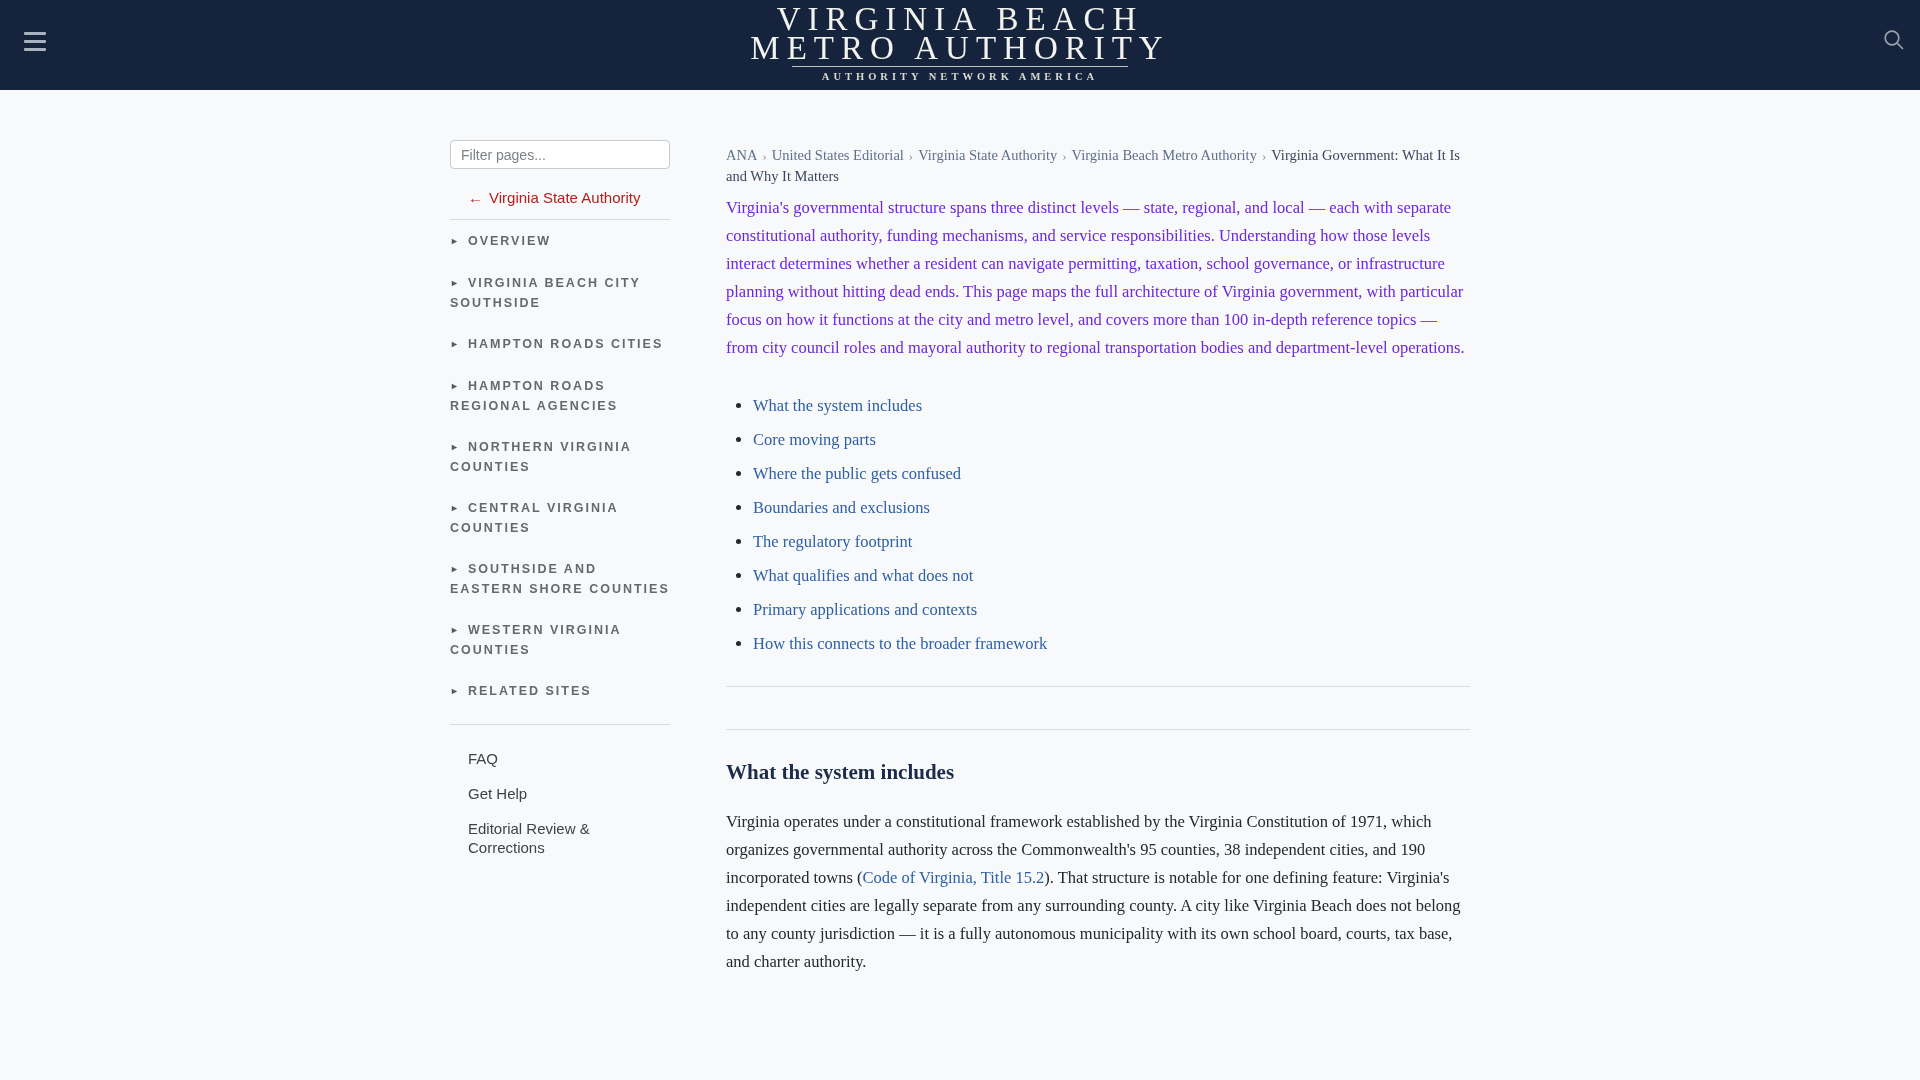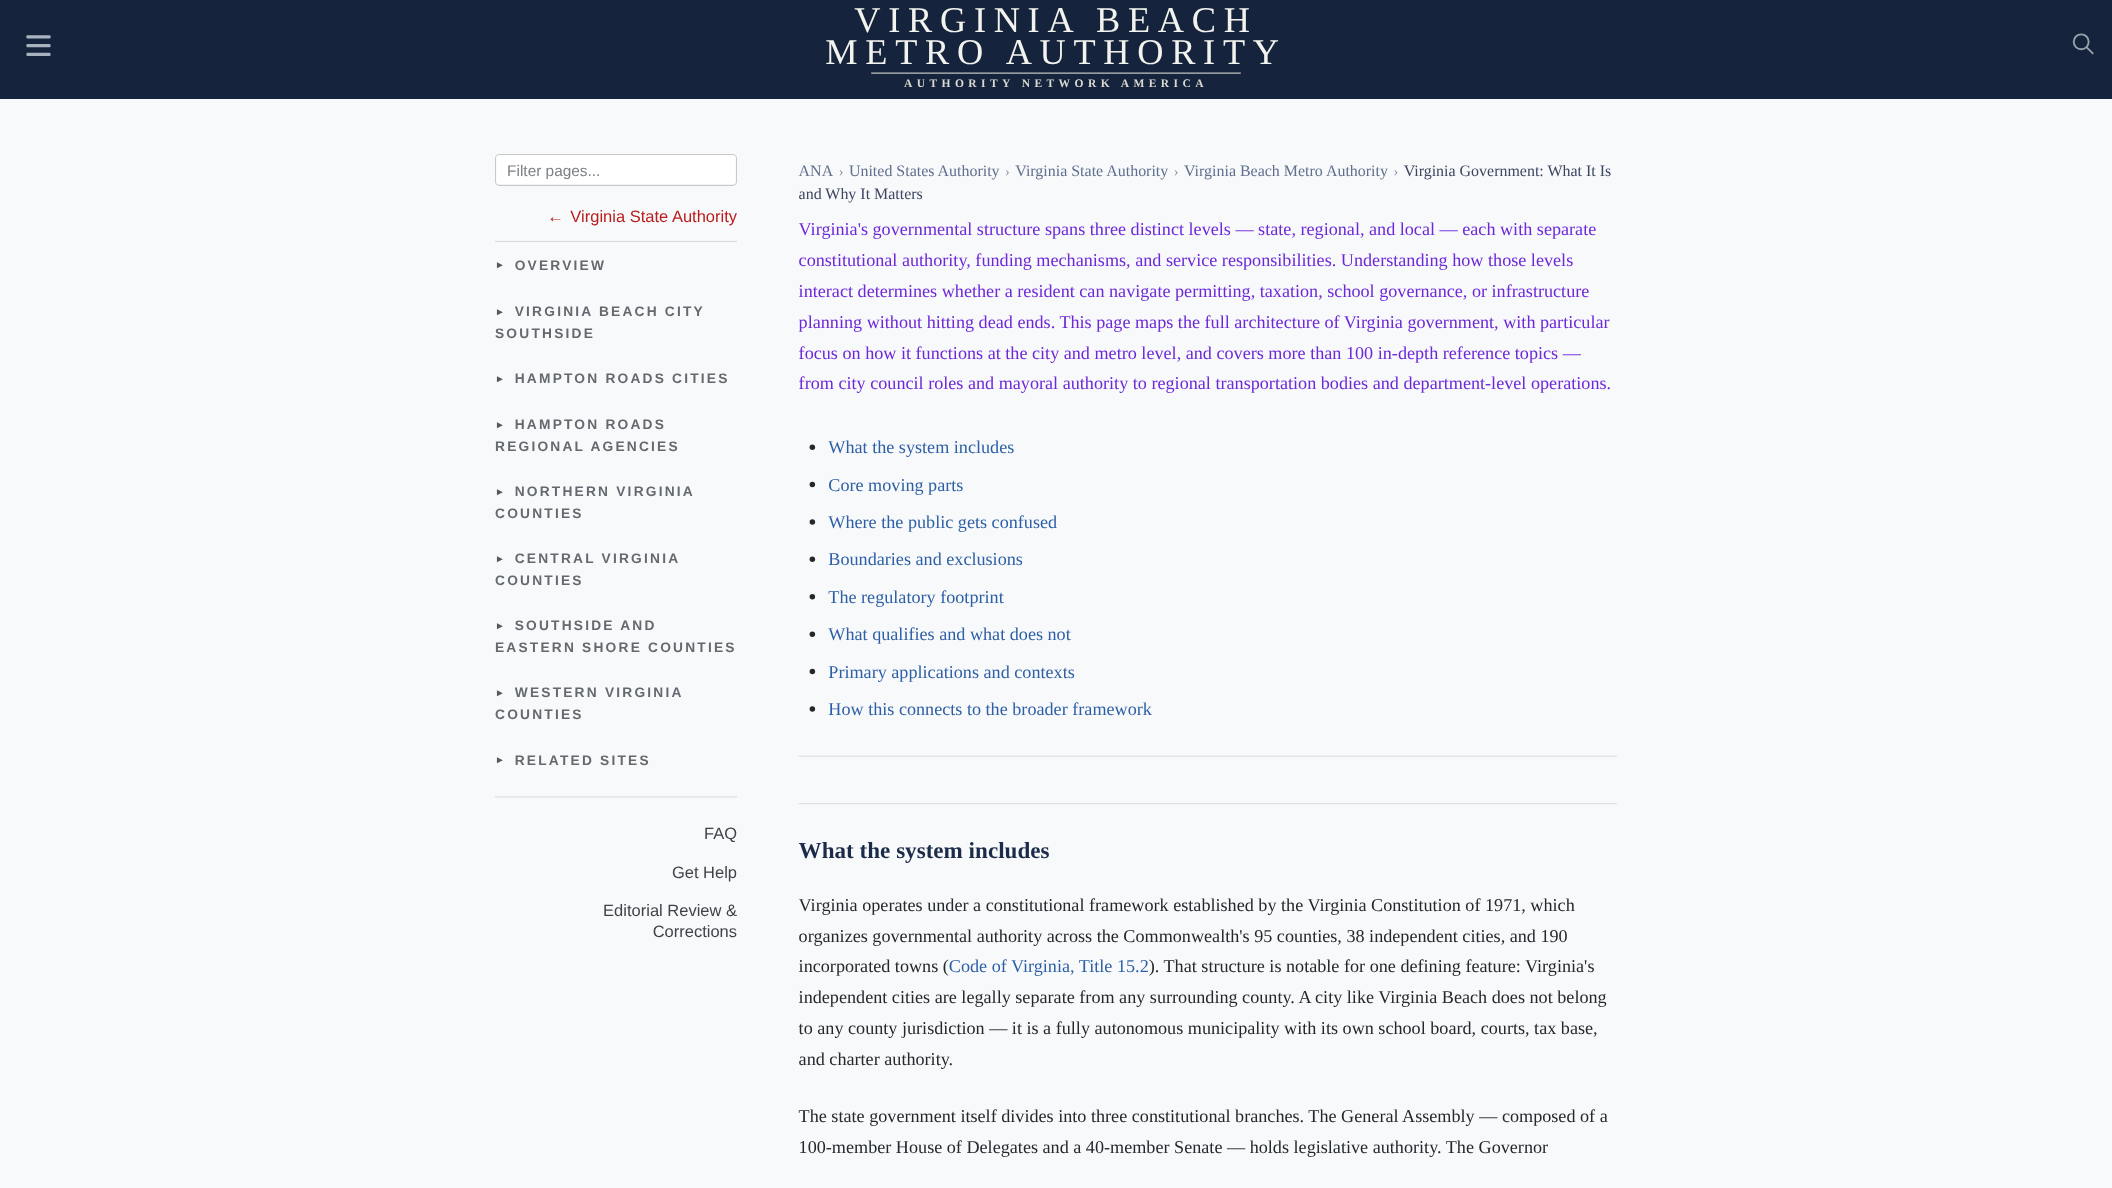--- a/index.html
+++ b/index.html
@@ -1,18 +1,18 @@
 <!DOCTYPE html>
 <html><head>
 <meta charset="utf-8">
 <style>
   * { margin:0; padding:0; box-sizing:border-box; }
   html, body { width:1920px; height:1080px; overflow:hidden; }
   body { background:#f8f9fa; font-family:"Liberation Sans", sans-serif; }
-  a { text-decoration:none;text-align:right; }
+  a { text-decoration:none; }
 
   
   .app-header { position:relative; height:90px; background:#15243c; }
   .hamburger { position:absolute; left:22px; top:30px; background:none; border:none; cursor:pointer;
                display:flex; flex-direction:column; gap:5px; padding:2px; }
   .hamburger i { display:block; width:22px; height:3px; background:#a9b2bf; border-radius:1px; }
   .masthead { position:absolute; left:0; right:0; top:5px; text-align:center;
               font-family:"Liberation Serif", serif; color:#f2f3ee; }
   .masthead-line { font-size:33px; line-height:29px; letter-spacing:7px; font-weight:400; white-space:nowrap; }
   .masthead-rule { width:336px; margin:3px auto 4px auto; border:none; border-top:1px solid rgba(222,224,216,.85); }
@@ -123,21 +123,21 @@
     <div class="sb-footer">
       <a>FAQ</a>
       <a>Get Help</a>
       <a>Editorial Review &amp; Corrections</a>
     </div>
   </aside>
 
   <main class="main">
 
     <nav class="breadcrumb">
-      <a>ANA</a><span class="sep">›</span><a>United States Authority</a><span class="sep">›</span><a>Virginia State Authority</a><span class="sep">›</span><a>Virginia Beach Metro Authority</a><span class="sep">›</span><span class="current">Virginia Government: What It Is and Why It Matters</span>
+      <a>ANA</a><span class="sep">›</span><a>United States Editorial</a><span class="sep">›</span><a>Virginia State Authority</a><span class="sep">›</span><a>Virginia Beach Metro Authority</a><span class="sep">›</span><span class="current">Virginia Government: What It Is and Why It Matters</span>
     </nav>
 
     <p class="intro">Virginia's governmental structure spans three distinct levels — state, regional, and local — each with separate constitutional authority, funding mechanisms, and service responsibilities. Understanding how those levels interact determines whether a resident can navigate permitting, taxation, school governance, or infrastructure planning without hitting dead ends. This page maps the full architecture of Virginia government, with particular focus on how it functions at the city and metro level, and covers more than 100 in-depth reference topics — from city council roles and mayoral authority to regional transportation bodies and department-level operations.</p>
 
     <ul class="toc">
       <li><a>What the system includes</a></li>
       <li><a>Core moving parts</a></li>
       <li><a>Where the public gets confused</a></li>
       <li><a>Boundaries and exclusions</a></li>
       <li><a>The regulatory footprint</a></li>
@@ -146,16 +146,15 @@
       <li><a>How this connects to the broader framework</a></li>
     </ul>
 
     <hr class="rule rule-1">
     <hr class="rule rule-2">
 
     <h2 class="section-heading">What the system includes</h2>
 
     <p class="body-para"><span>Virginia operates under a constitutional framework established by the Virginia Constitution of 1971, which organizes governmental authority across the Commonwealth's 95 counties, 38 independent cities, and 190 incorporated towns (</span><a>Code of Virginia, Title 15.2</a><span>). That structure is notable for one defining feature: Virginia's independent cities are legally separate from any surrounding county. A city like Virginia Beach does not belong to any county jurisdiction — it is a fully autonomous municipality with its own school board, courts, tax base, and charter authority.</span></p>
 
-    <p class="body-para">The state government itself divides into three constitutional branches. The General Assembly — composed of a 100-member House of Delegates and a 40-member Senate — holds legislative authority. The Governor</p>
 
   </main>
 </div>
 
 </body></html>

